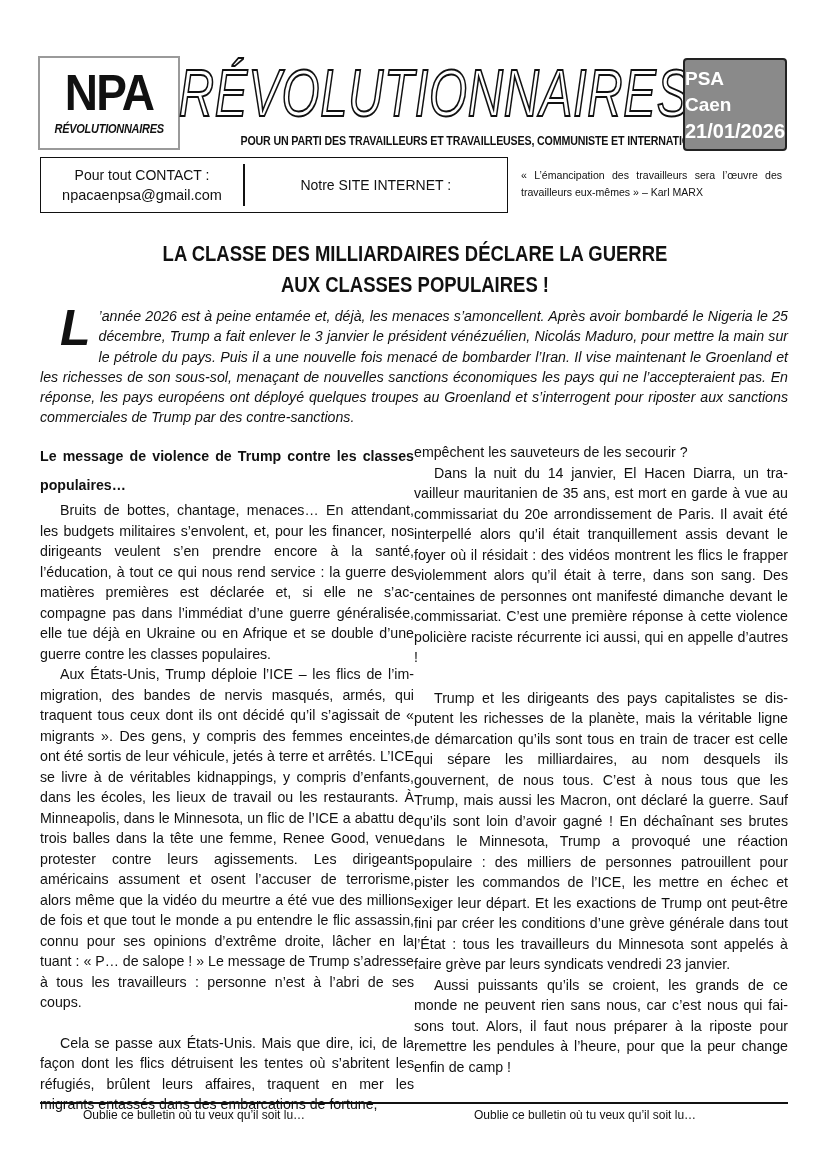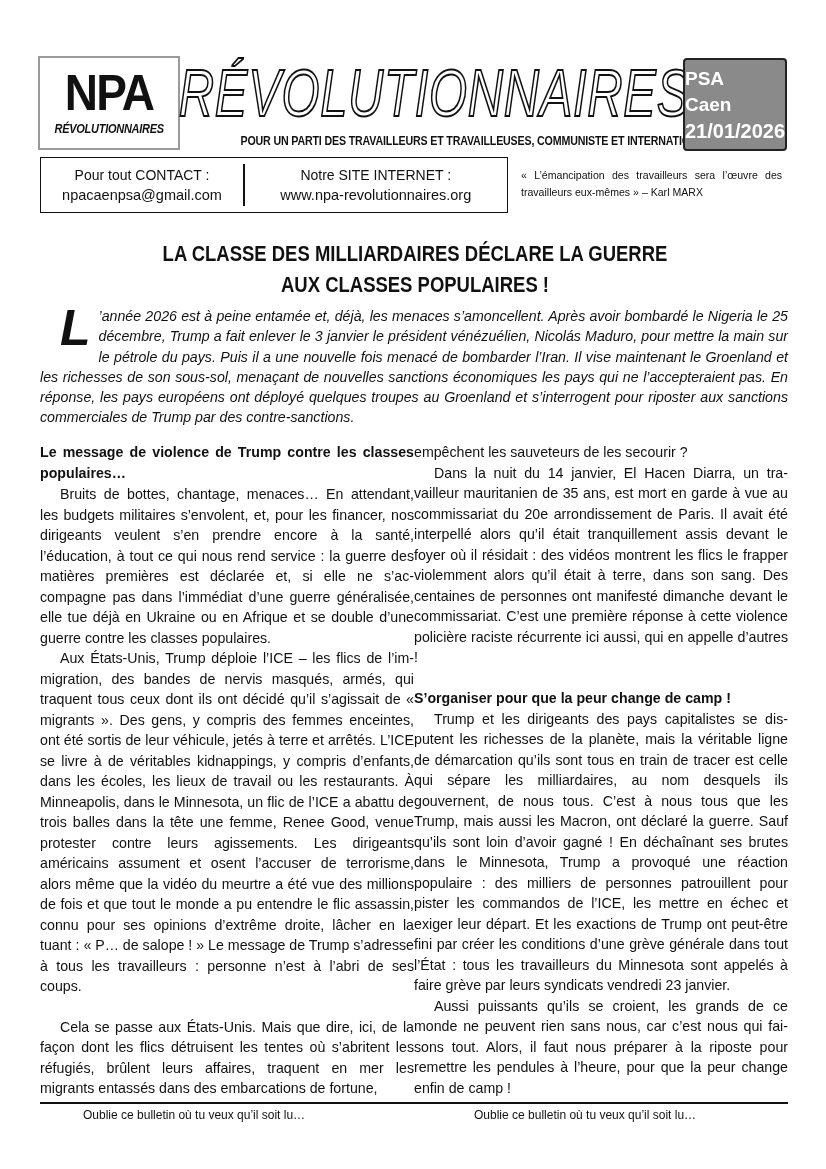--- a/index.html
+++ b/index.html
@@ -79,21 +79,21 @@
     font-size: 50px; line-height: 40px; margin: 0 8px 0 20px; padding-top: 2px;
   }
 
   .col {
     position: absolute; top: 442px; width: 374px;
     font-family: "Liberation Sans", sans-serif; font-size: 14.2px; line-height: 20.5px;
     text-align: justify;
   }
   .col.left { left: 40px; }
   .col.right { left: 414px; }
-  .col h3 { font-size: 14.2px; font-weight: 700; line-height: 21px; text-align: justify; }
+  .col h3 { font-size: 14.2px; font-weight: 700; line-height: 29px; text-align: justify; }
   .col p { text-indent: 20px; hyphens: manual; }
   .col p.noindent { text-indent: 0; }
   .col .gap { height: 20px; }
 
   .footer-rule {
     position: absolute; left: 40px; top: 1102px; width: 748px; height: 1.5px; background: #111;
   }
   .footer-note {
     position: absolute; top: 1106px; font-family: "Liberation Sans", sans-serif; font-size: 12px;
     line-height: 18px;
@@ -121,21 +121,20 @@
 </div>
 
 <div class="contact-box">
   <div class="contact-col c1">
     <span>Pour tout CONTACT :</span>
     <span class="val">npacaenpsa@gmail.com</span>
   </div>
   <div class="contact-sep"></div>
   <div class="contact-col">
     <span>Notre SITE INTERNET :</span>
-    <span class="val">www.npa-revolutionnaires.org</span>
   </div>
 </div>
 
 <div class="quote">« L’émancipation des travailleurs sera l’œuvre des travailleurs eux-mêmes » – Karl MARX</div>
 
 <div class="headline">
   <div>LA CLASSE DES MILLIARDAIRES DÉCLARE LA GUERRE</div>
   <div>AUX CLASSES POPULAIRES !</div>
 </div>
 
@@ -148,20 +147,19 @@
   <p>Bruits de bottes, chantage, menaces… En attendant, les budgets militaires s’envolent, et, pour les financer, nos dirigeants veulent s’en prendre encore à la santé, l’éducation, à tout ce qui nous rend service : la guerre des matières premières est déclarée et, si elle ne s’ac­compagne pas dans l’immédiat d’une guerre généralisée, elle tue déjà en Ukraine ou en Afrique et se double d’une guerre contre les classes populaires.</p>
   <p>Aux États-Unis, Trump déploie l’ICE – les flics de l’im­migration, des bandes de nervis masqués, armés, qui traquent tous ceux dont ils ont décidé qu’il s’agissait de « migrants ». Des gens, y compris des femmes enceintes, ont été sortis de leur véhicule, jetés à terre et arrêtés. L’ICE se livre à de véritables kidnappings, y compris d’enfants, dans les écoles, les lieux de travail ou les restaurants. À Minneapolis, dans le Minnesota, un flic de l’ICE a abattu de trois balles dans la tête une femme, Renee Good, venue protester contre leurs agis­sements. Les dirigeants américains assument et osent l’accuser de terrorisme, alors même que la vidéo du meurtre a été vue des millions de fois et que tout le monde a pu entendre le flic assassin, connu pour ses opinions d’extrême droite, lâcher en la tuant : « P… de salope ! » Le message de Trump s’adresse à tous les tra­vailleurs : personne n’est à l’abri de ses coups.</p>
   <div class="gap"></div>
   <p>Cela se passe aux États-Unis. Mais que dire, ici, de la façon dont les flics détruisent les tentes où s’abritent les réfugiés, brûlent leurs affaires, traquent en mer les migrants entassés dans des embarcations de fortune,</p>
 </div>
 
 <div class="col right">
   <p class="noindent">empêchent les sauveteurs de les secourir ?</p>
   <p>Dans la nuit du 14 janvier, El Hacen Diarra, un tra­vailleur mauritanien de 35 ans, est mort en garde à vue au commissariat du 20e arrondissement de Paris. Il avait été interpellé alors qu’il était tranquillement assis devant le foyer où il résidait : des vidéos montrent les flics le frapper violemment alors qu’il était à terre, dans son sang. Des centaines de personnes ont manifesté dimanche devant le commissariat. C’est une première réponse à cette violence policière raciste récurrente ici aussi, qui en appelle d’autres !</p>
   <div class="gap"></div>
-  <h3>S’organiser pour que la peur change de camp !</h3>
   <p>Trump et les dirigeants des pays capitalistes se dis­putent les richesses de la planète, mais la véritable ligne de démarcation qu’ils sont tous en train de tracer est celle qui sépare les milliardaires, au nom desquels ils gouvernent, de nous tous. C’est à nous tous que les Trump, mais aussi les Macron, ont déclaré la guerre. Sauf qu’ils sont loin d’avoir gagné ! En déchaînant ses brutes dans le Minnesota, Trump a provoqué une réac­tion populaire : des milliers de personnes patrouillent pour pister les commandos de l’ICE, les mettre en échec et exiger leur départ. Et les exactions de Trump ont peut-être fini par créer les conditions d’une grève géné­rale dans tout l’État : tous les travailleurs du Minnesota sont appelés à faire grève par leurs syndicats vendredi 23 janvier.</p>
   <p>Aussi puissants qu’ils se croient, les grands de ce monde ne peuvent rien sans nous, car c’est nous qui fai­sons tout. Alors, il faut nous préparer à la riposte pour remettre les pendules à l’heure, pour que la peur change enfin de camp !</p>
 </div>
 
 <div class="footer-rule"></div>
 <div class="footer-note l">Oublie ce bulletin où tu veux qu’il soit lu…</div>
 <div class="footer-note r">Oublie ce bulletin où tu veux qu’il soit lu…</div>
 
 </body></html>

